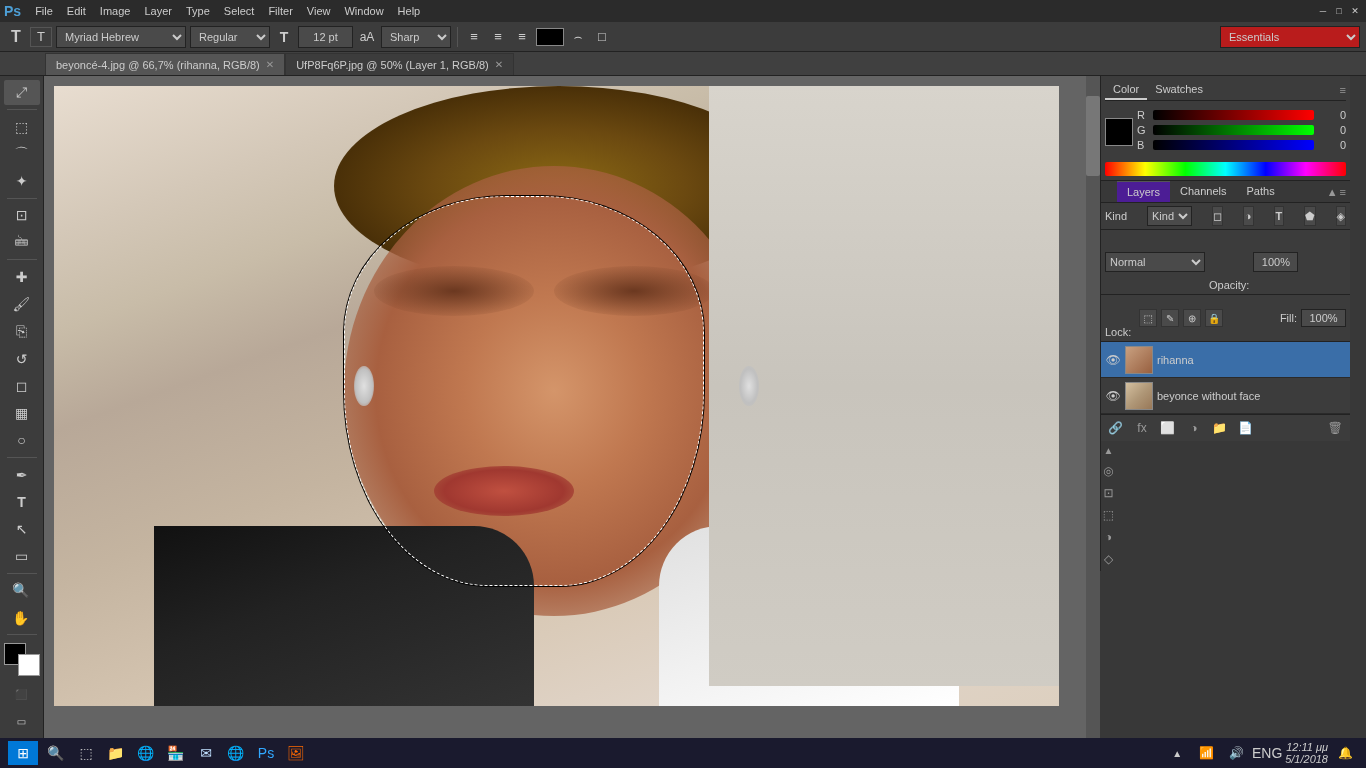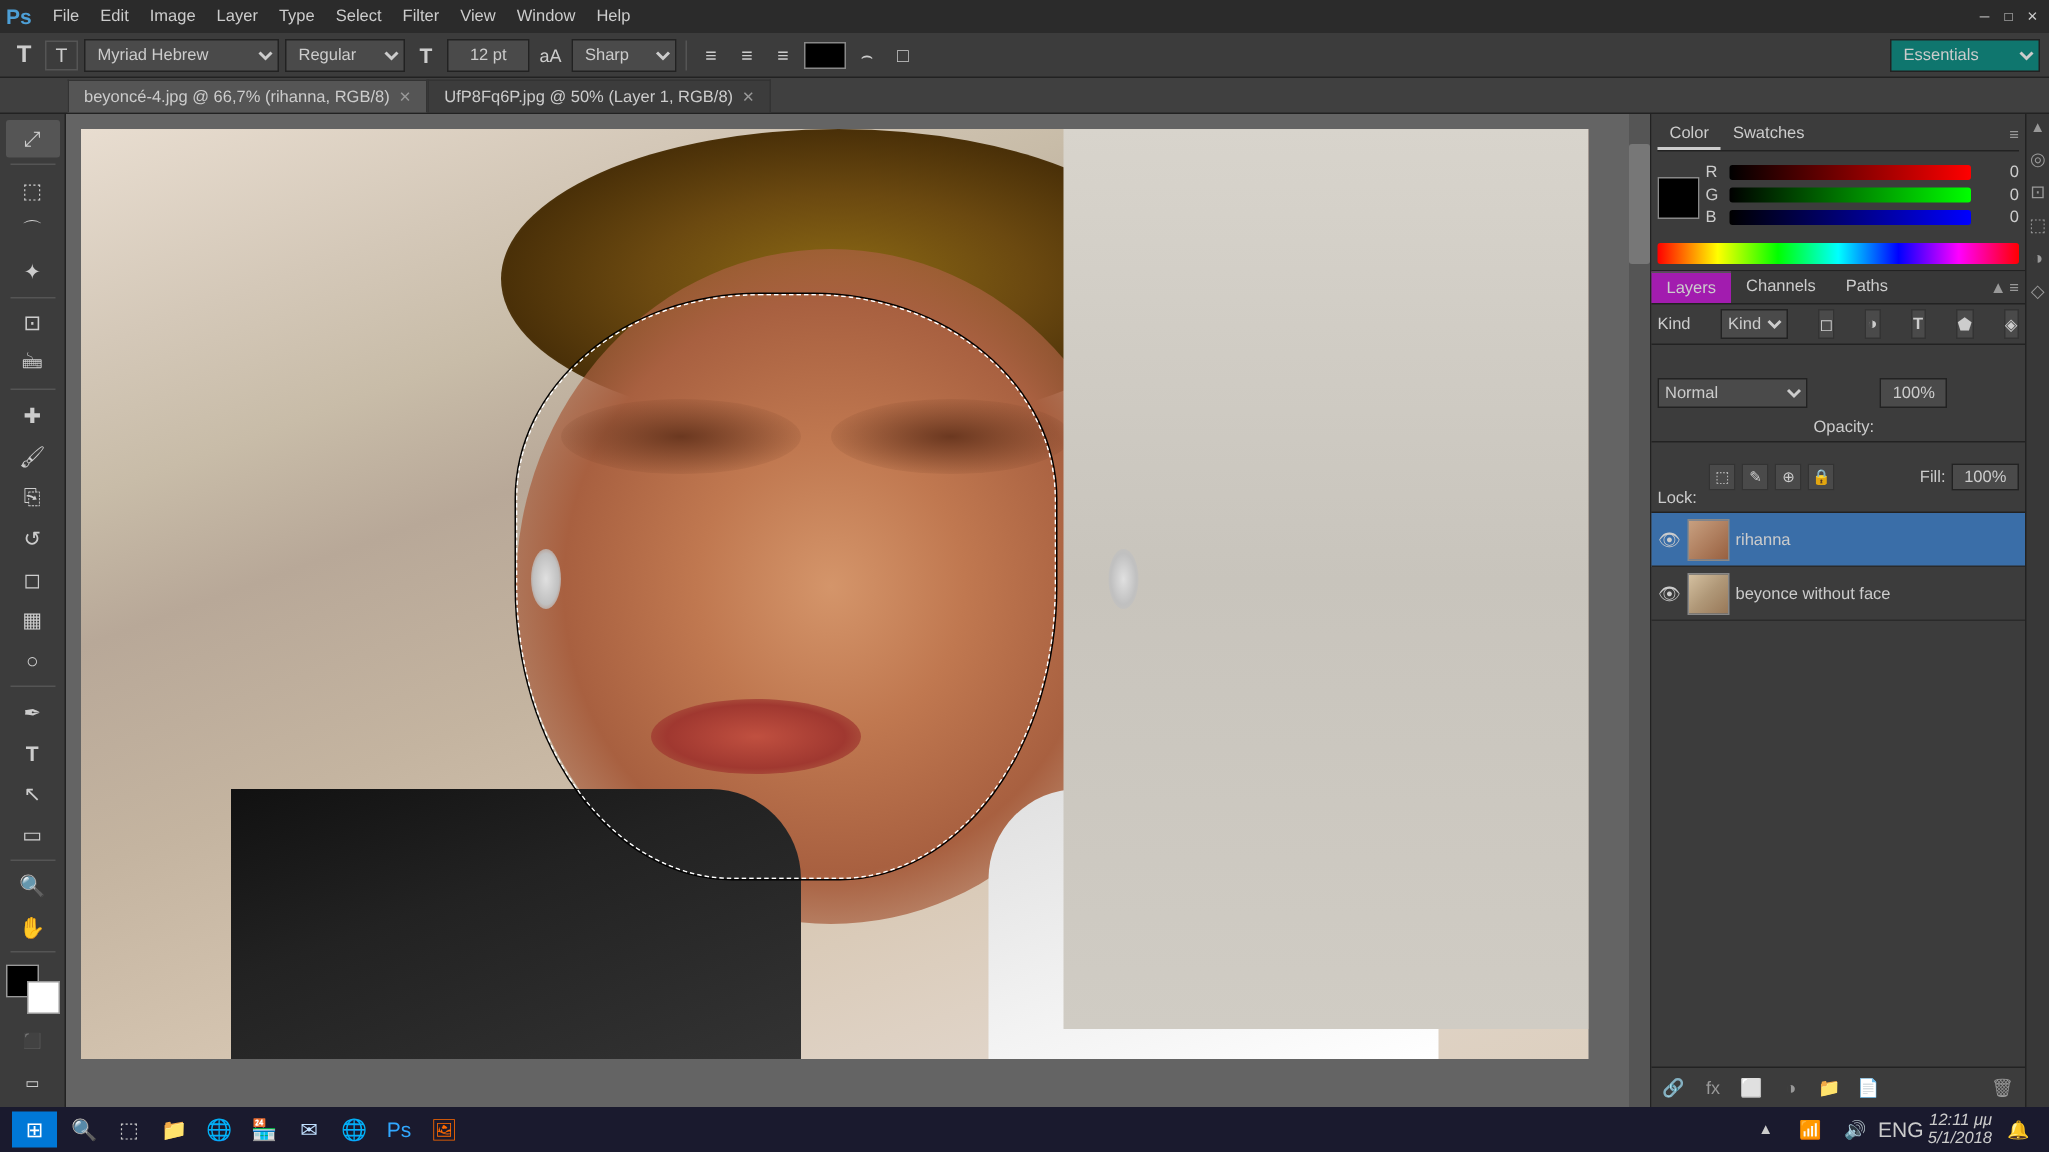--- a/index.html
+++ b/index.html
@@ -70,28 +70,28 @@
       display: flex; align-items: center; justify-content: center;
       color: #ccc; font-size: 13px; cursor: pointer;
     }
     .opt-divider { width: 1px; height: 20px; background: #555; margin: 0 2px; }
     .color-box {
       width: 28px; height: 18px;
       background: #000;
       border: 1px solid #888;
     }
     .essentials-select {
-      background: #0f766e;
+      background: #b91c1c;
       border: 1px solid #222;
       color: #ccc;
       font-size: 11px;
       height: 22px;
       padding: 0 4px;
       margin-left: auto;
-      width: 100px;
+      width: 140px;
     }
 
     
     #tab-bar {
       height: 24px;
       background: #404040;
       display: flex;
       align-items: flex-end;
       padding-left: 45px;
       border-bottom: 1px solid #222;
@@ -277,21 +277,21 @@
       display: flex;
       background: #383838;
       border-bottom: 1px solid #222;
     }
     .layers-tab {
       padding: 4px 10px;
       font-size: 11px;
       color: #ccc;
       cursor: pointer;
     }
-    .layers-tab.active { background: #a21caf; border-top: 1px solid #555; }
+    .layers-tab.active { background: #4c1d95; border-top: 1px solid #555; margin-left: 16px; }
     .layers-toolbar {
       display: flex;
       align-items: center;
       padding: 3px 4px;
       gap: 20px;
       border-bottom: 1px solid #222;
     }
     .layers-kind-select {
       background: #4a4a4a;
       border: 1px solid #222;
@@ -622,21 +622,21 @@
 
         <div style="position:absolute; top:280px; right:300px; width:20px; height:40px; background: radial-gradient(ellipse, #e0e0e0 0%, #c0c0c0 60%, transparent 100%); border-radius:50%;"></div>
       </div>
     </div>
 
     <div id="canvas-scrollbar-v">
       <div class="v-scroll-thumb"></div>
     </div>
   </div>
 
-  <div style="display:flex; flex-direction:row; width:266px; background:#383838;">
+  <div style="display:flex; flex-direction:column; width:266px; background:#383838;">
 
     <div id="right-sidebar">
 
       <div id="color-panel">
         <div class="panel-tabs">
           <div class="panel-tab active">Color</div>
           <div class="panel-tab">Swatches</div>
           <div class="panel-tab-end">
             <span style="color:#999; cursor:pointer;">≡</span>
           </div>

